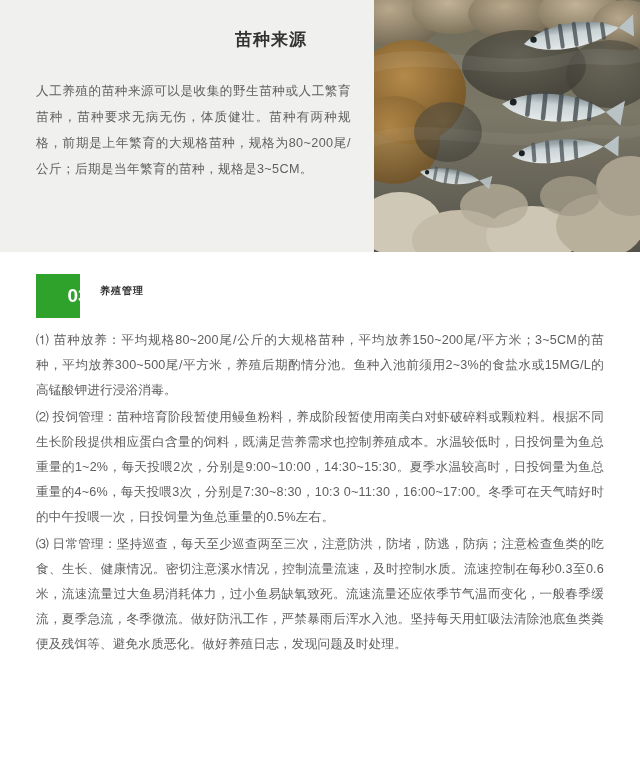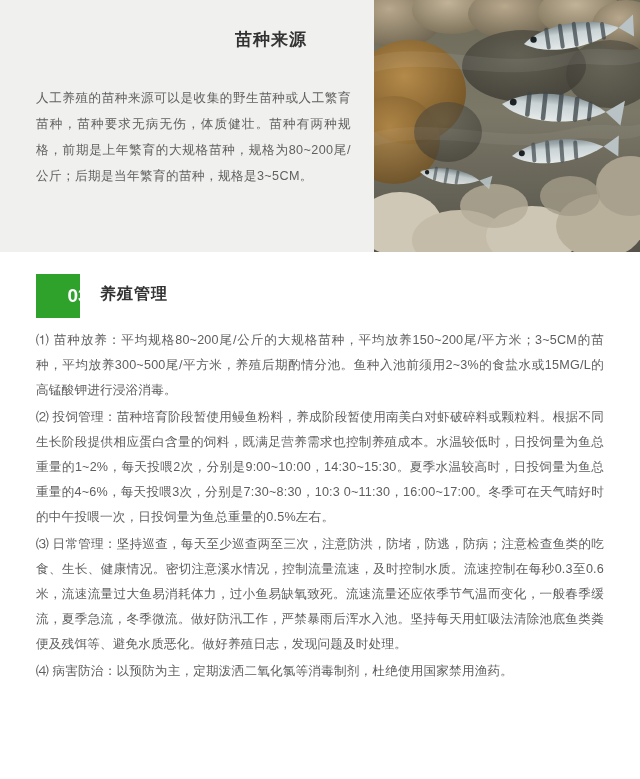--- a/index.html
+++ b/index.html
@@ -49,21 +49,21 @@
     color: #ffffff;
     font-size: 19px;
     font-weight: bold;
     display: flex;
     align-items: center;
     justify-content: center;
     font-family: "Liberation Sans", sans-serif;
   }
   .badge-02 { right: 0; top: 22px; }
   .sec-02-body {
-    margin-top: 33px;
+    margin-top: 26px;
     font-size: 12.6px;
     line-height: 26px;
     color: #616161;
     text-align: justify;
     letter-spacing: 0.4px;
   }
   .sec-02-photo {
     position: absolute;
     right: 0;
     top: 0;
@@ -87,21 +87,21 @@
   .badge-03 {
     position: absolute;
     left: 0;
     top: 0;
     padding-left: 40px;
   }
   .sec-03-title {
     position: absolute;
     left: 64px;
     top: 10px;
-    font-size: 16px;
+    font-size: 10px;
     font-weight: bold;
     color: #333333;
     letter-spacing: 1px;
   }
   .para {
     font-size: 12.6px;
     line-height: 25px;
     color: #5e5e5e;
     text-align: justify;
     margin: 0 0 2px 0;
@@ -231,14 +231,13 @@
 
 <section class="sec-03">
   <div class="sec-03-head">
     <div class="badge badge-03">03</div>
     <div class="sec-03-title">养殖管理</div>
   </div>
 
   <p class="para">⑴ 苗种放养：平均规格80~200尾/公斤的大规格苗种，平均放养150~200尾/平方米；3~5CM的苗种，平均放养300~500尾/平方米，养殖后期酌情分池。鱼种入池前须用2~3%的食盐水或15MG/L的高锰酸钾进行浸浴消毒。</p>
   <p class="para">⑵ 投饲管理：苗种培育阶段暂使用鳗鱼粉料，养成阶段暂使用南美白对虾破碎料或颗粒料。根据不同生长阶段提供相应蛋白含量的饲料，既满足营养需求也控制养殖成本。水温较低时，日投饲量为鱼总重量的1~2%，每天投喂2次，分别是9:00~10:00，14:30~15:30。夏季水温较高时，日投饲量为鱼总重量的4~6%，每天投喂3次，分别是7:30~8:30，10:3 0~11:30，16:00~17:00。冬季可在天气晴好时的中午投喂一次，日投饲量为鱼总重量的0.5%左右。</p>
   <p class="para">⑶ 日常管理：坚持巡查，每天至少巡查两至三次，注意防洪，防堵，防逃，防病；注意检查鱼类的吃食、生长、健康情况。密切注意溪水情况，控制流量流速，及时控制水质。流速控制在每秒0.3至0.6米，流速流量过大鱼易消耗体力，过小鱼易缺氧致死。流速流量还应依季节气温而变化，一般春季缓流，夏季急流，冬季微流。做好防汛工作，严禁暴雨后浑水入池。坚持每天用虹吸法清除池底鱼类粪便及残饵等、避免水质恶化。做好养殖日志，发现问题及时处理。</p>
-  <p class="para">⑷ 病害防治：以预防为主，定期泼洒二氧化氯等消毒制剂，杜绝使用国家禁用渔药。</p>
 </section>
 
 </body></html>

